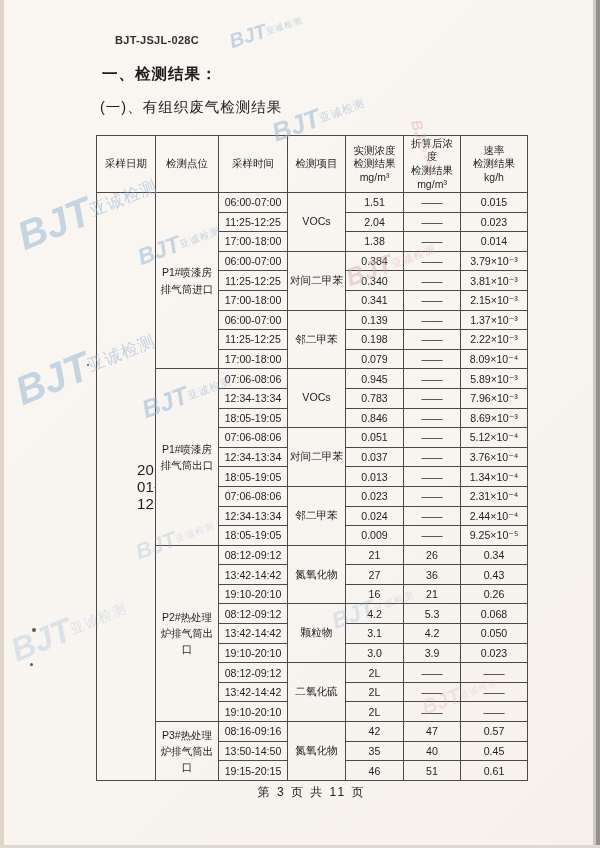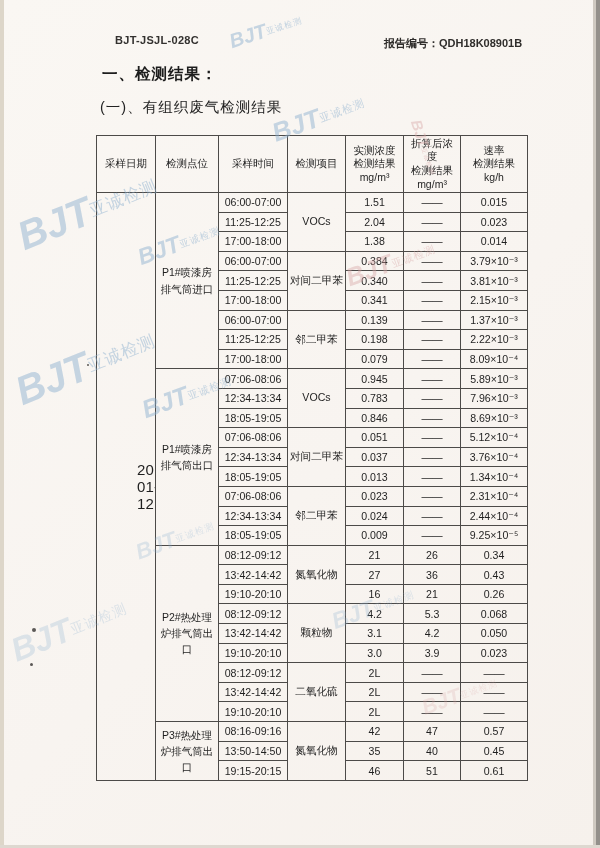--- a/index.html
+++ b/index.html
@@ -60,21 +60,20 @@
   <div class="wm wm-pink" style="left:396px;top:140px;font-size:15px;transform:rotate(72deg);"><span>BJT</span><span class="sfx">亚诚检测</span></div>
   <div class="wm wm-pink" style="left:344px;top:250px;font-size:25px;transform:rotate(-20deg);"><span>BJT</span><span class="sfx">亚诚检测</span></div>
   <div class="wm wm-blue" style="left:12px;top:345px;font-size:40px;transform:rotate(-22deg);"><span>BJT</span><span class="sfx">亚诚检测</span></div>
   <div class="wm wm-blue" style="left:140px;top:382px;font-size:25px;transform:rotate(-20deg);"><span>BJT</span><span class="sfx">亚诚检测</span></div>
   <div class="wm wm-blue wm-faint" style="left:134px;top:528px;font-size:22px;transform:rotate(-20deg);"><span>BJT</span><span class="sfx">亚诚检测</span></div>
   <div class="wm wm-blue wm-faint" style="left:330px;top:596px;font-size:23px;transform:rotate(-20deg);"><span>BJT</span><span class="sfx">亚诚检测</span></div>
   <div class="wm wm-blue wm-faint" style="left:8px;top:612px;font-size:33px;transform:rotate(-22deg);"><span>BJT</span><span class="sfx">亚诚检测</span></div>
   <div class="wm wm-pink wm-faint" style="left:420px;top:684px;font-size:21px;transform:rotate(-20deg);"><span>BJT</span><span class="sfx">亚诚检测</span></div>
 
   <div class="doc-code">BJT-JSJL-028C</div>
-  <div class="report-no">报告编号：QDH18K08901B</div>
 
   <div class="sec-title">一、检测结果：</div>
   <div class="subsec-title">(一)、有组织废气检测结果</div>
 
   <div class="tbl-wrap">
     <table>
       <colgroup>
         <col style="width:59px">
           <col style="width:63px">
           <col style="width:69px">
@@ -294,17 +293,18 @@
           <tr>
             <td class="c-time">19:15-20:15</td>
             <td class="c-val">46</td>
             <td class="c-val">51</td>
             <td class="c-val">0.61</td>
           </tr>
         </tbody>
     </table>
   </div>
 
+  <div class="footer">第 3 页 共 11 页</div>
 
   <div class="speck" style="left:32px;top:628px;width:4px;height:4px;"></div>
   <div class="speck" style="left:30px;top:663px;width:3px;height:3px;"></div>
   <div class="speck" style="left:87px;top:364px;width:2px;height:2px;"></div>
 </div>
 
 </body></html>

